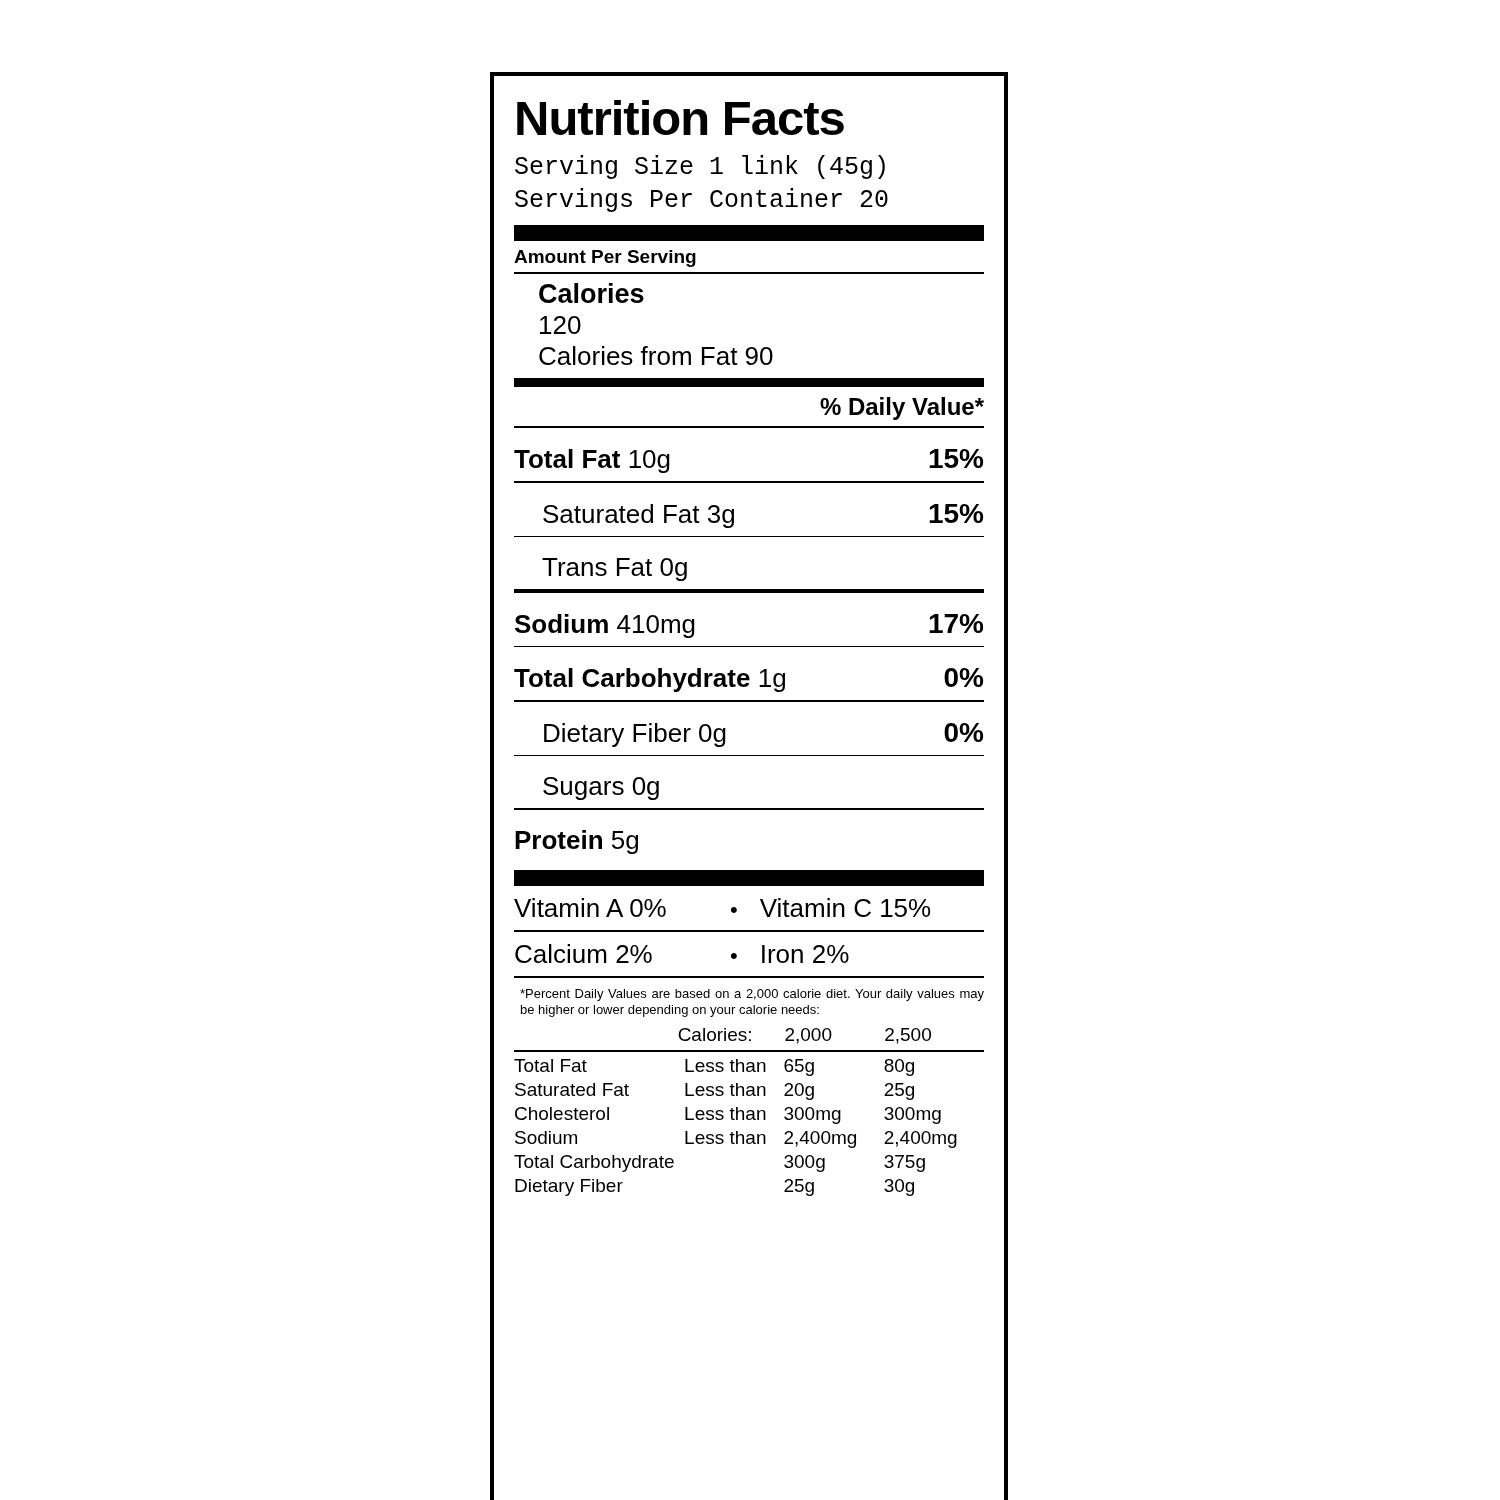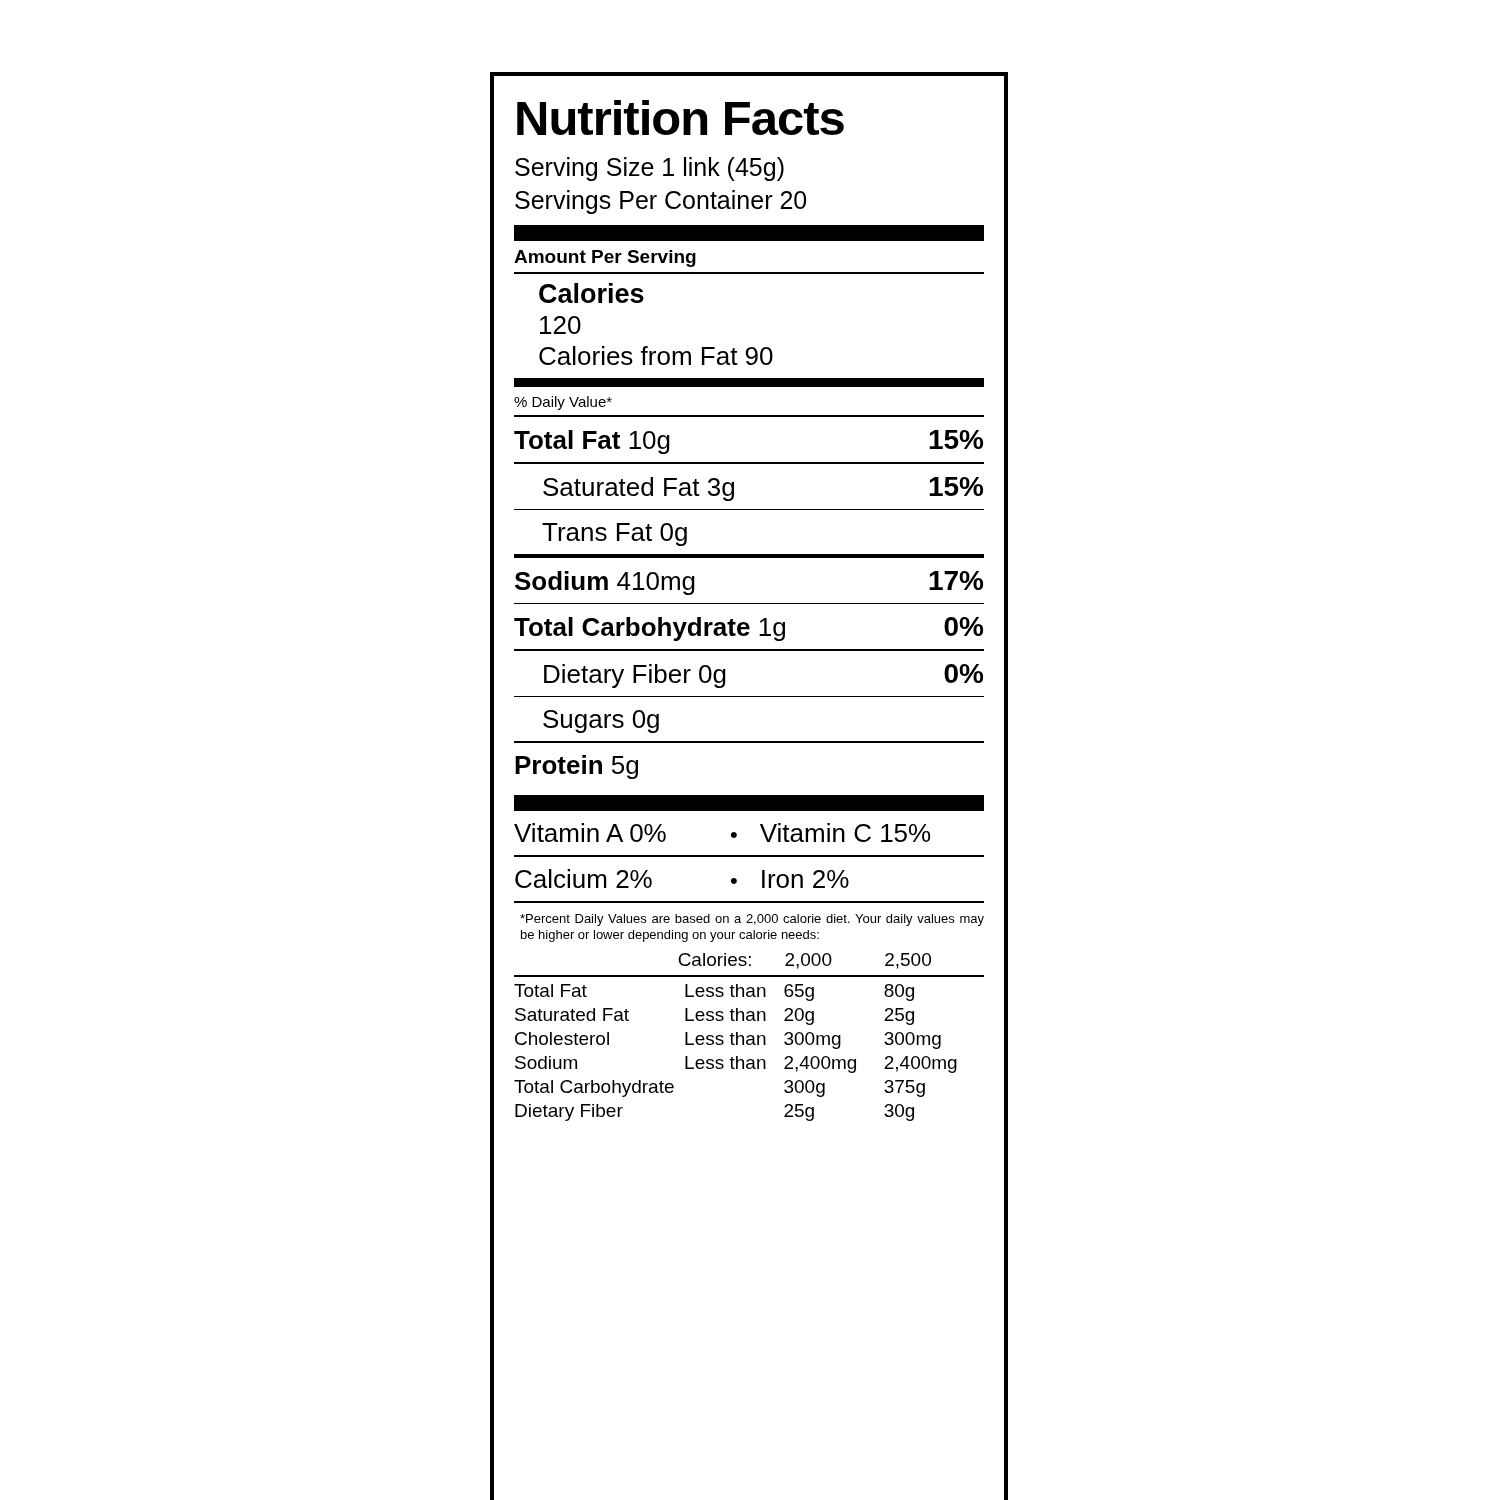--- a/index.html
+++ b/index.html
@@ -32,21 +32,21 @@
     font-size: 49px;
     font-weight: bold;
     letter-spacing: -1px;
     line-height: 1.0;
     margin: 6px 0 8px 0;
     font-family: "Liberation Sans", sans-serif;
   }
   .serving {
     font-size: 25px;
     line-height: 1.32;
-    font-family: Liberation Sans, sans-serif;
+    font-family: Liberation Mono, monospace;
   }
   .bar-thick {
     height: 16px;
     background: #000;
     margin: 8px 0 0 0;
   }
   .bar-med {
     height: 9px;
     background: #000;
     margin: 0;
@@ -73,31 +73,32 @@
     font-size: 26px;
     flex-direction: column;
   }
   .cal-row .b {
     font-weight: bold;
     font-size: 27px;
   }
   .cal-row .n { margin-left: 10px; }
   .cal-row .f { margin-left: 24px; }
   .dv-row {
-    text-align: left;
-    font-size: 15px;
-    font-weight: normal;
+    text-align: right;
+    font-size: 24px;
+    font-weight: bold;
     padding: 6px 0 5px 0;
   }
   .nrow {
     display: flex;
     justify-content: space-between;
     align-items: baseline;
     font-size: 26px;
     padding: 7px 0 6px 0;
+    margin-top: 8px;
   }
   .nrow .label { }
   .nrow .label b { font-weight: bold; }
   .nrow .pct {
     font-weight: bold;
     font-size: 28px;
   }
   .indent { padding-left: 28px; }
   .vrow {
     display: flex;

